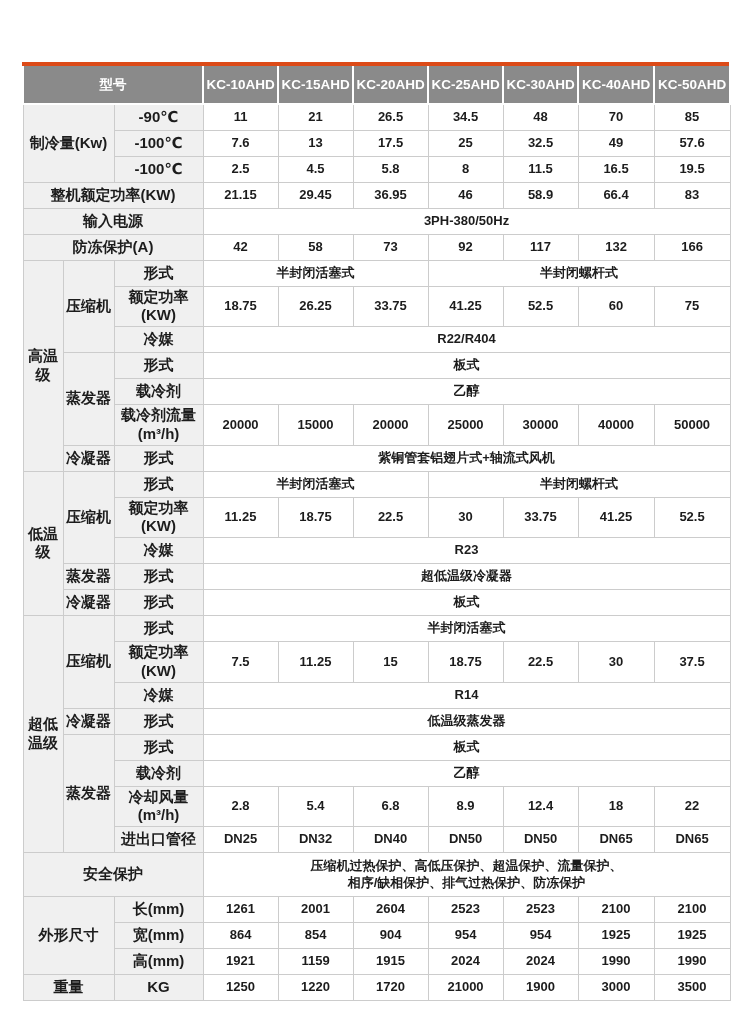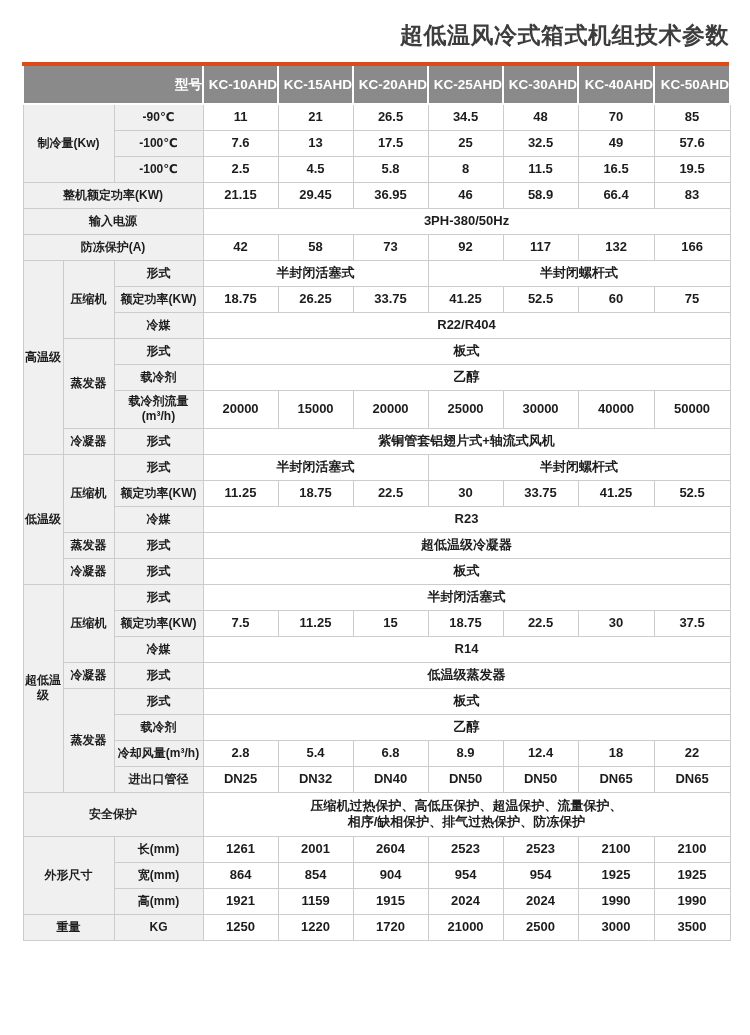--- a/index.html
+++ b/index.html
@@ -24,55 +24,54 @@
     position:absolute;left:22px;top:62px;width:707px;height:4px;
     background:var(--accent-line);
   }
   table.spec{
     position:absolute;left:22px;top:66px;width:707px;
     border-collapse:collapse;table-layout:fixed;
   }
   table.spec thead tr{height:38px;}
   table.spec th{
     background:var(--header-bg);color:#fff;
-    font-size:13.5px;font-weight:bold;text-align:right;vertical-align:middle;
+    font-size:13.5px;font-weight:bold;text-align:center;vertical-align:middle;
     border:2px solid #fff;border-top:none;
     padding:2px 0;
     margin-top:46px;
   }
   table.spec tbody tr{height:26px;}
   table.spec tbody tr.tall{height:38px;}
   table.spec tbody tr.xtall{height:44px;}
   table.spec td{
     border:1px solid var(--border);
     text-align:center;vertical-align:middle;
     color:var(--cell-text);
     font-size:13px;font-weight:600;
     line-height:1.25;
     padding:1px 1px;
     white-space:pre-line;
     overflow:hidden;
   }
   table.spec td.lbl{
     background:var(--label-bg);
-    font-size:12px;
+    font-size:15px;
     padding:1px 0;
   }
   table.spec td.val{background:#fff;}
   .footer{
     position:absolute;right:21px;top:958px;
     text-align:right;color:var(--footer-color);
     font-size:20px;line-height:29px;font-weight:600;
   }
 </style>
 </head>
 <body>
 
 <div class="page">
-  <div class="title">超低温风冷式箱式机组技术参数</div>
   <div class="accent"></div>
 
   <table class="spec">
     <colgroup>
       <col style="width:40px">
         <col style="width:51px">
         <col style="width:89px">
       <col style="width:75px">
         <col style="width:75px">
         <col style="width:75px">
@@ -315,21 +314,21 @@
           <td class="val">1990</td>
           <td class="val">1990</td>
         </tr>
         <tr>
           <td colspan="2" class="lbl">重量</td>
           <td class="lbl">KG</td>
           <td class="val">1250</td>
           <td class="val">1220</td>
           <td class="val">1720</td>
           <td class="val">21000</td>
-          <td class="val">2500</td>
+          <td class="val">1900</td>
           <td class="val">3000</td>
           <td class="val">3500</td>
         </tr>
       </tbody>
   </table>
 
   <div class="footer">
   </div>
 </div>
 

